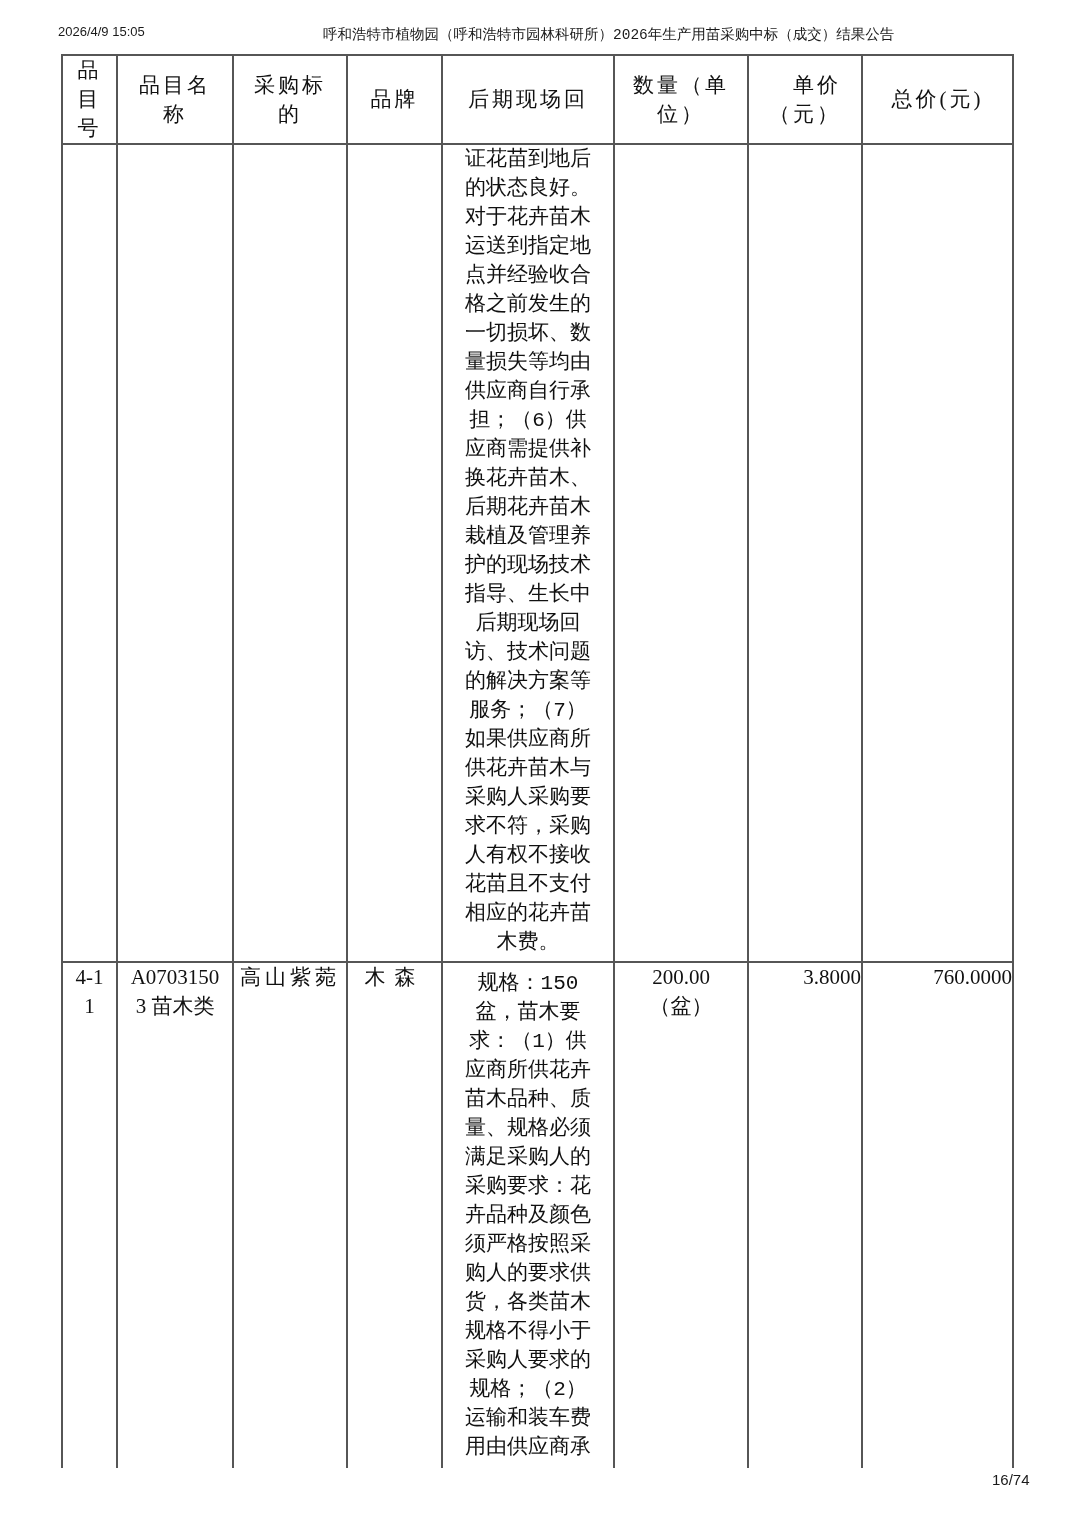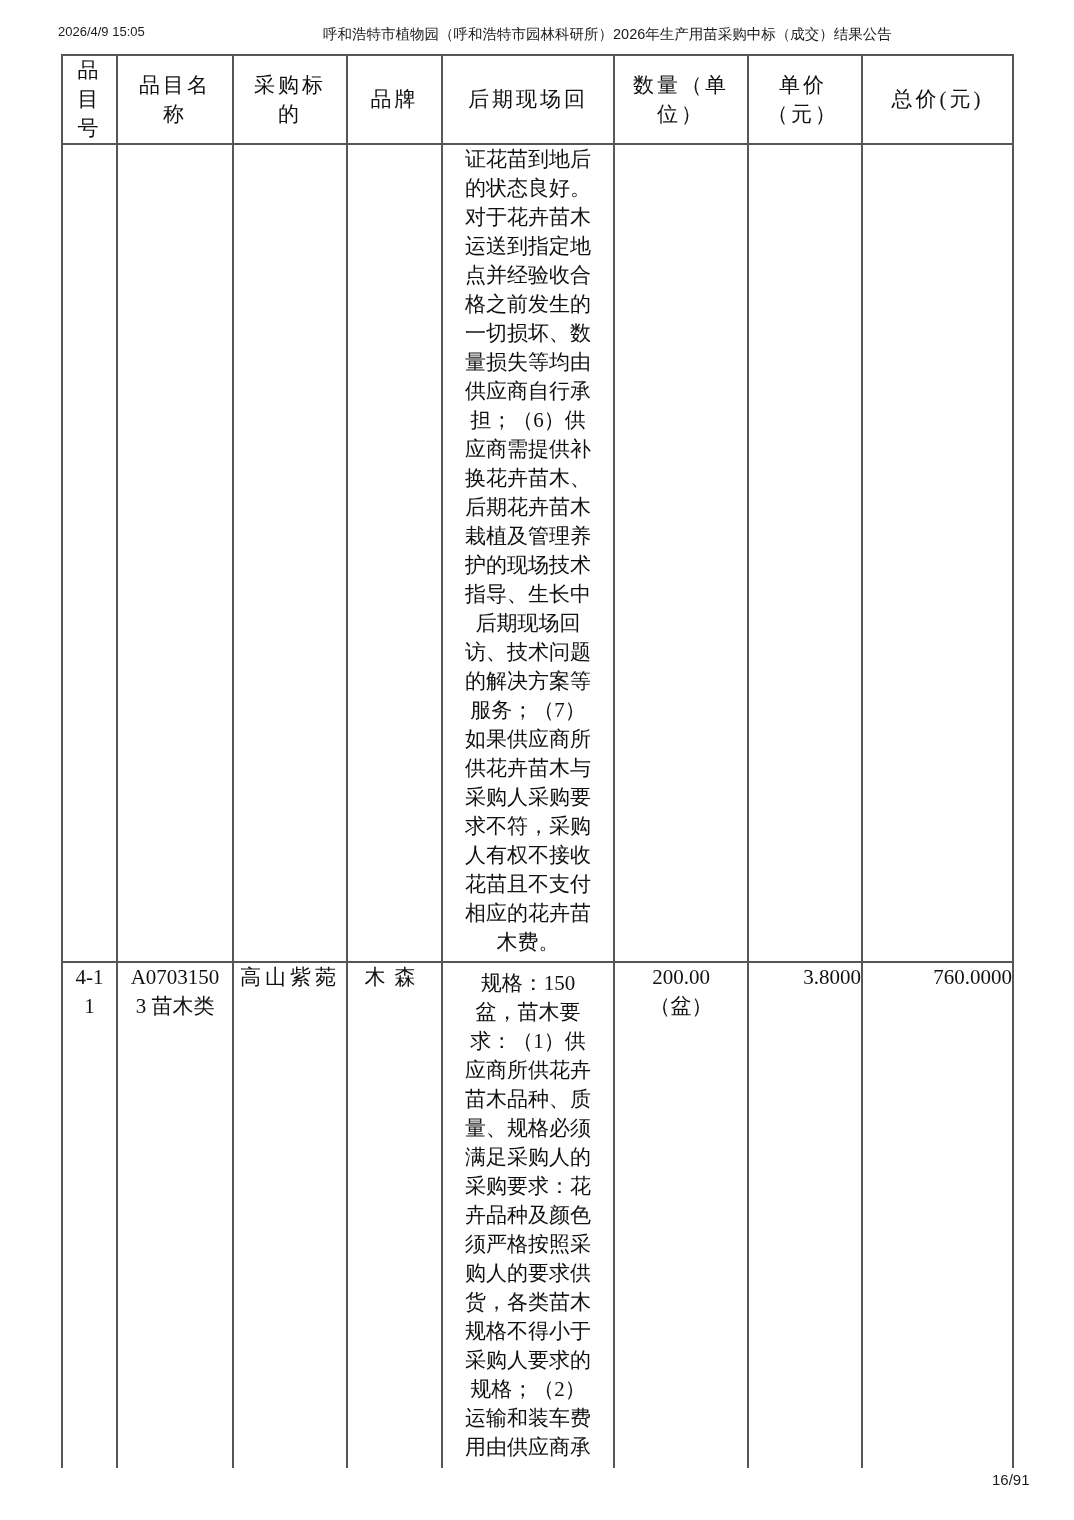--- a/index.html
+++ b/index.html
@@ -21,20 +21,21 @@
     top: 24px;
     font-size: 13px;
     white-space: nowrap;
   }
   .hdr-title {
     position: absolute;
     left: 323px;
     top: 25px;
     font-size: 14.5px;
     white-space: nowrap;
+    font-family: Liberation Mono, monospace;
   }
   .table-clip {
     position: absolute;
     left: 61px;
     top: 54px;
     width: 954px;
     height: 1414px;
     overflow: hidden;
   }
   table.doc-table {
@@ -55,36 +56,37 @@
   thead th {
     font-weight: normal;
     text-align: center;
     vertical-align: middle;
     white-space: pre-line;
     letter-spacing: 3px;
     height: 87px;
     padding: 0 2px;
   }
   thead th.al-right {
-    text-align: center;
-    padding-right: 4px;
+    text-align: right;
+    padding-right: 20px;
   }
   tr.row-cont {
     height: 818px;
   }
   tr.row-item {
     height: 700px;
   }
   td {
     vertical-align: top;
   }
   td.spec {
     white-space: pre-line;
     text-align: center;
     padding: 2px 12px 0 12px;
+    font-family: Liberation Mono, monospace;
   }
   td.cellc {
     white-space: pre-line;
     text-align: center;
     padding-top: 4px;
   }
   td.cellr {
     text-align: right;
     padding-top: 4px;
     padding-right: 9px;
@@ -204,13 +206,13 @@
 用由供应商承</td>
         <td class="cellc">200.00
 （盆）</td>
         <td class="cellr">3.8000</td>
         <td class="cellr">760.0000</td>
       </tr>
     </tbody>
   </table>
 </div>
 
-<div class="pagenum">16/91</div>
+<div class="pagenum">16/74</div>
 
 </body></html>

